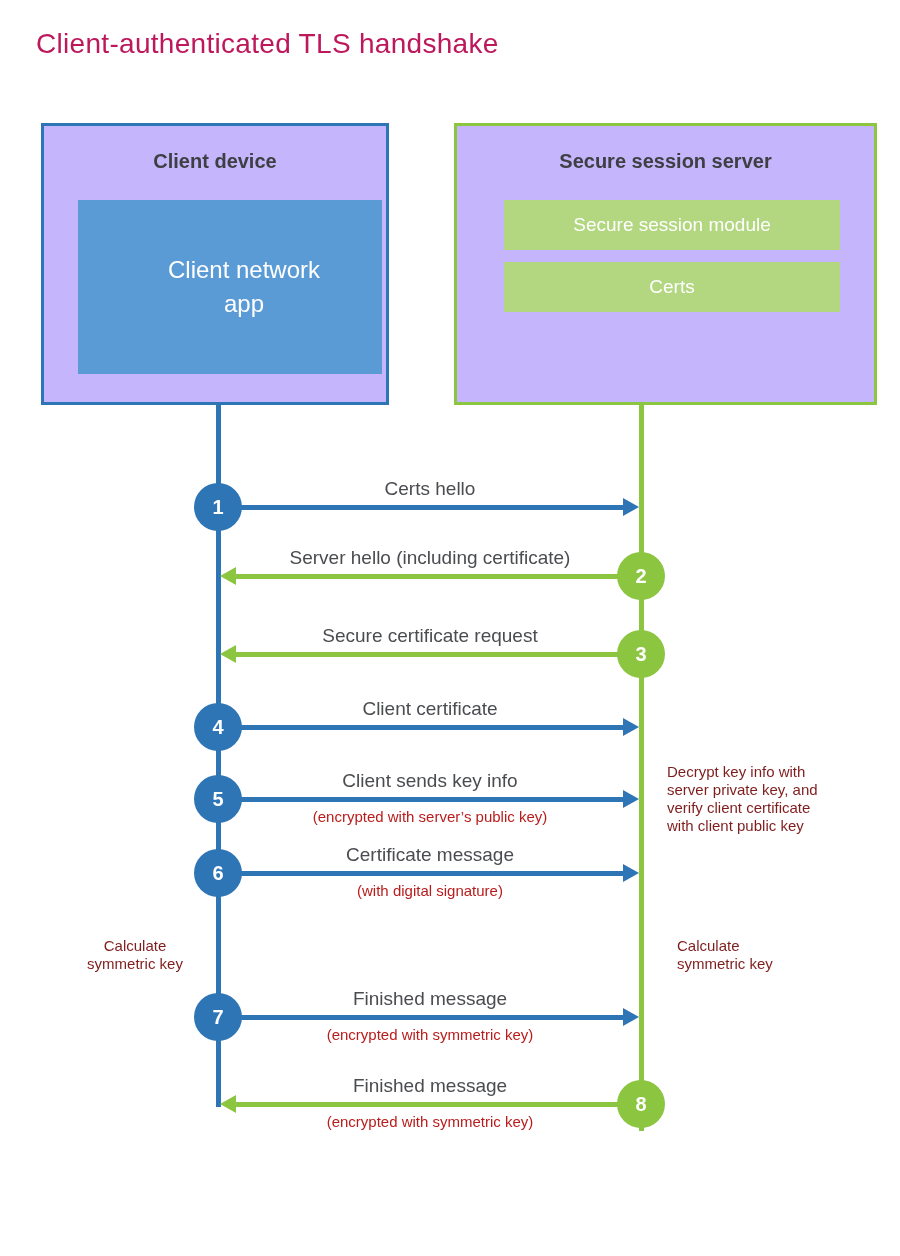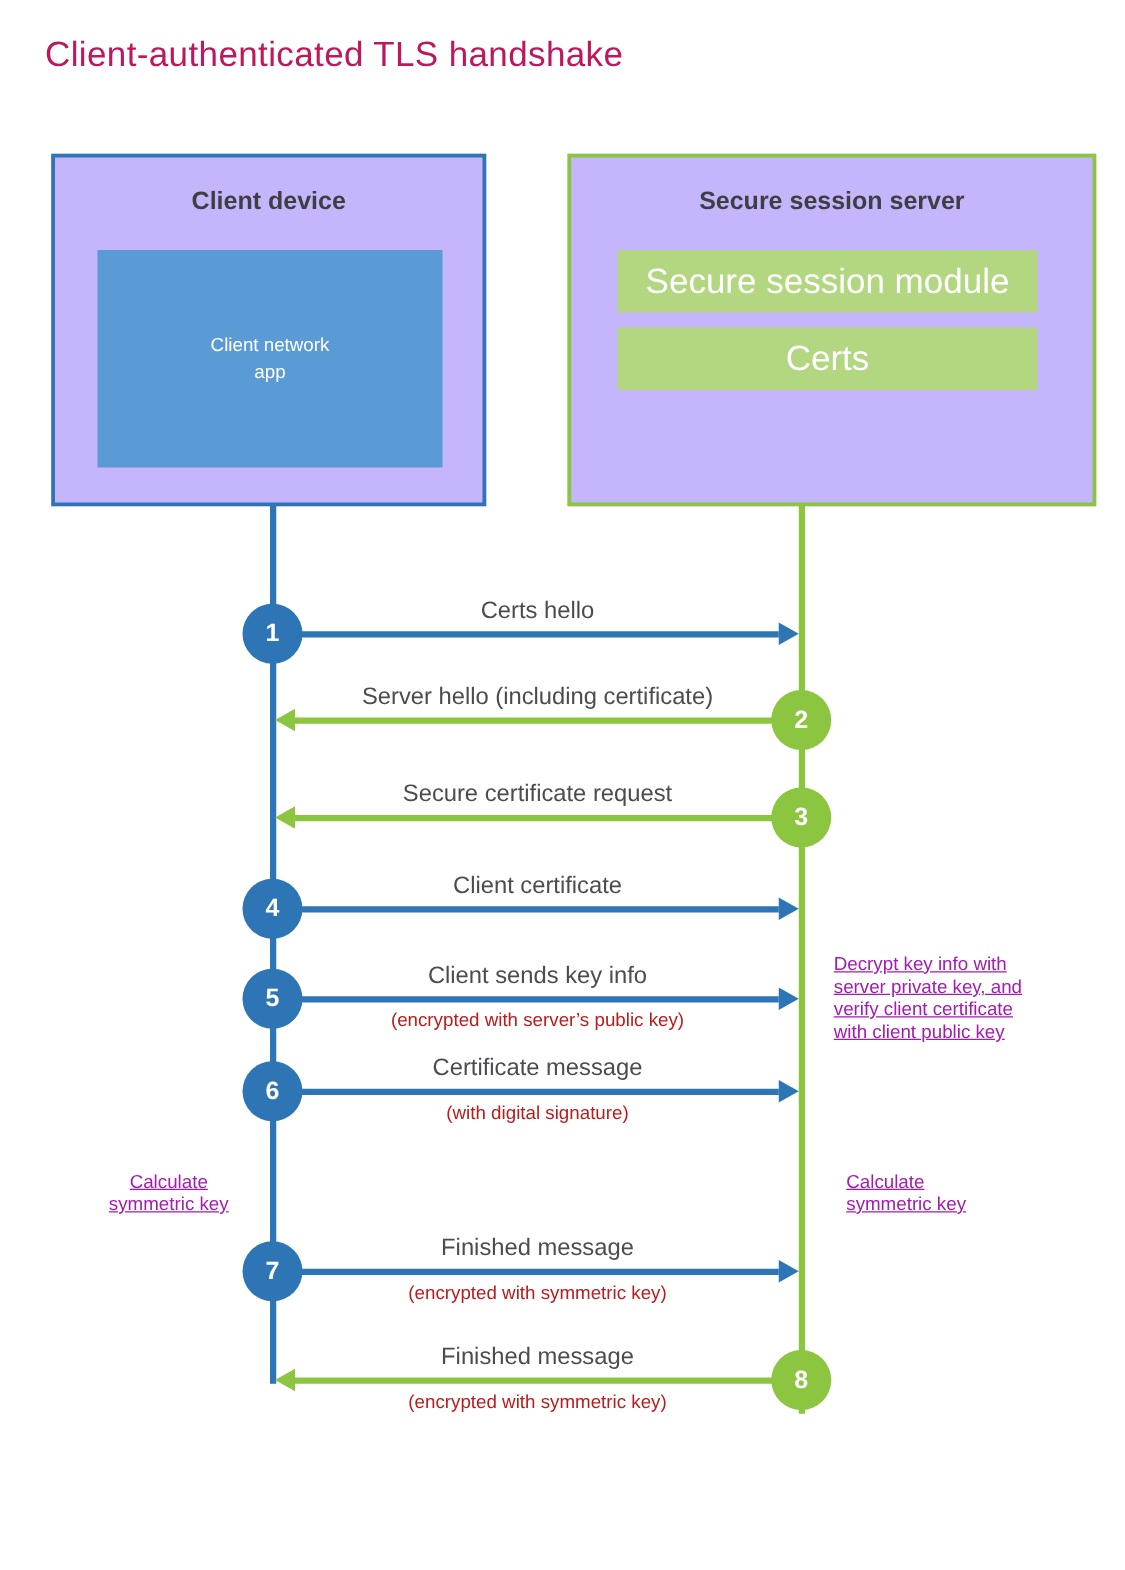--- a/index.html
+++ b/index.html
@@ -37,33 +37,34 @@
     font-size: 20px;
     font-weight: bold;
     color: #3e3f42;
   }
   .app-rect {
     position: absolute;
     left: 34px; top: 74px;
     width: 276px; height: 174px;
     background: #5b9bd5;
     color: #ffffff;
-    font-size: 15px;
+    font-size: 24px;
     display: flex; align-items: center; justify-content: center;
     text-align: center;
     white-space: pre-line;
     line-height: 1.4;
+    padding-left: 28px;
   }
   .server-bar {
     position: absolute;
-    left: 37px;
+    left: 47px;
     width: 336px; height: 50px;
     background: #b2d780;
     color: #ffffff;
-    font-size: 28px;
+    font-size: 19px;
     display: flex; align-items: center; justify-content: center;
     text-align: center;
   }
   .bar-0 { top: 74px; }
   .bar-1 { top: 136px; }
   .bar-2 { top: 197px; }
   
   .vline { position: absolute; width: 5px; }
   .vline.blue  { left: 216px; top: 404px; height: 703px; background: #2e75b6; }
   .vline.green { left: 639px; top: 404px; height: 727px; background: #8cc540; }
@@ -108,24 +109,23 @@
     left: 230px; width: 400px;
     top: calc(var(--y) + 9px);
     text-align: center;
     font-size: 15px;
     color: #b91c1c;
   }
   
   .note {
     position: absolute;
     font-size: 15px;
-    color: #a21caf;
+    color: #7f1d1d;
     line-height: 18px;
     white-space: pre-line;
-    text-decoration: underline;
   }
   .note-decrypt { left: 667px; top: 763px; width: 170px; }
   .note-calc-left { left: 75px; top: 937px; width: 120px; text-align: center; }
   .note-calc-right { left: 677px; top: 937px; width: 130px; }
 </style>
 </head>
 <body>
 
 <div class="canvas">
 

